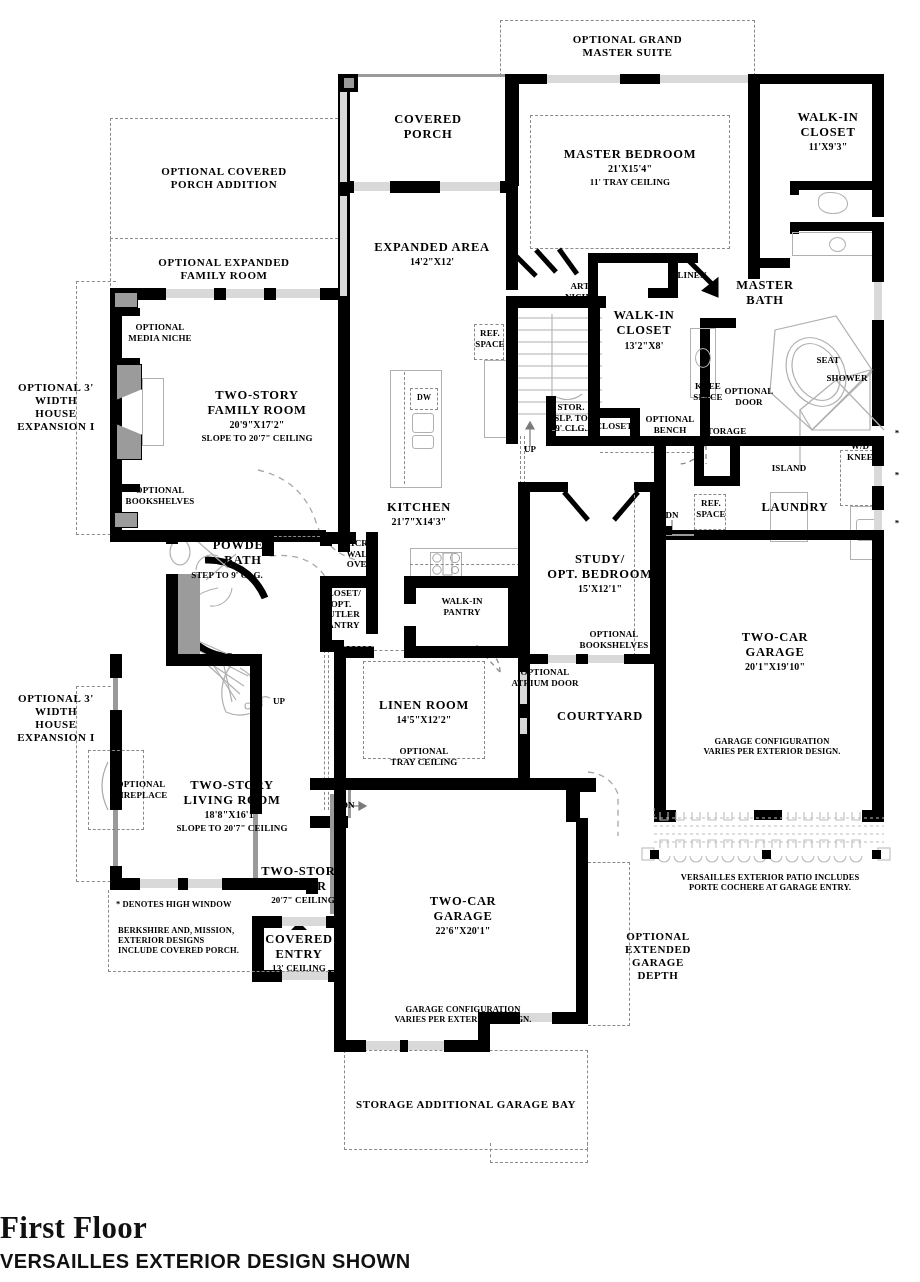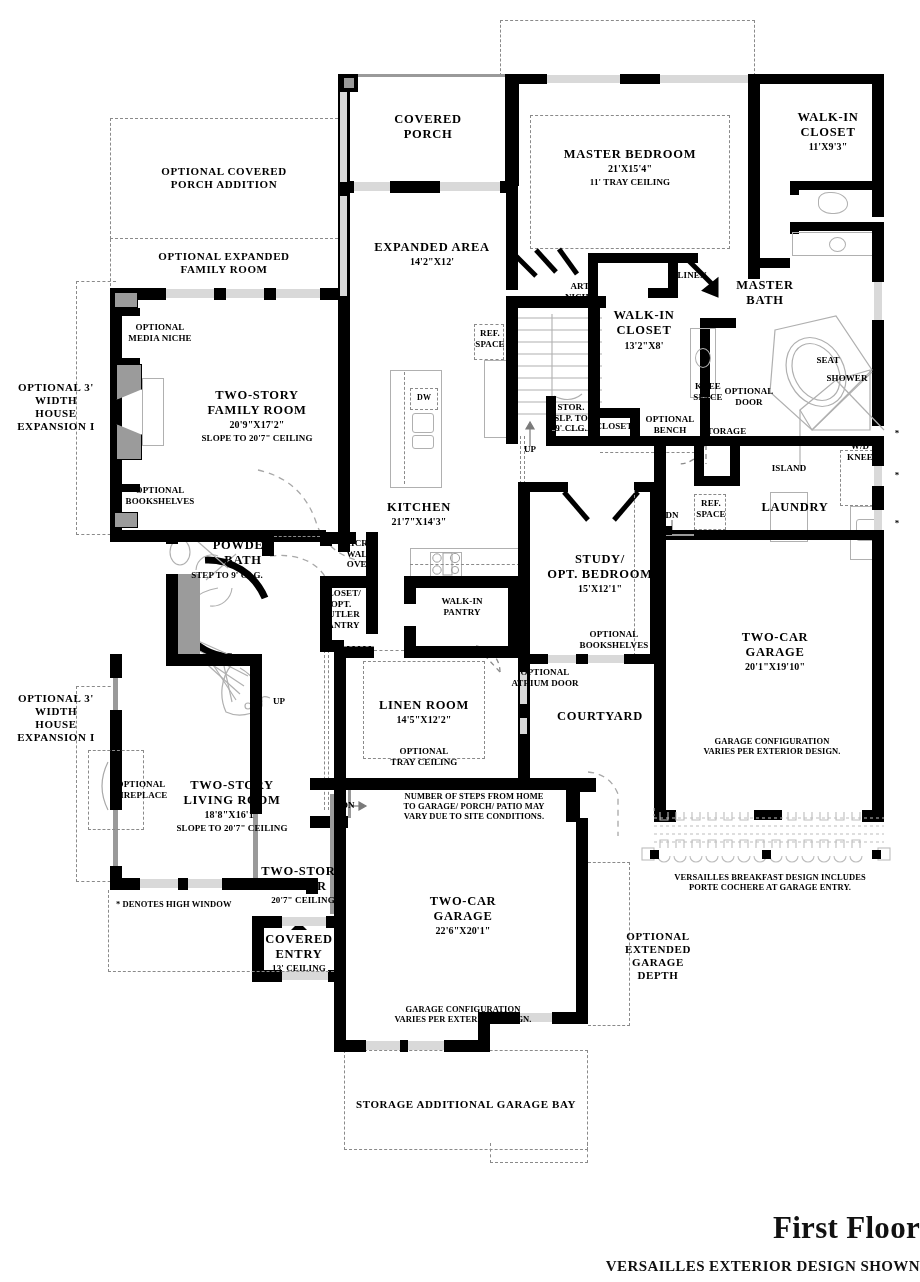--- a/index.html
+++ b/index.html
@@ -32,39 +32,41 @@
        white-space:pre-line;letter-spacing:.2px;}
   .rm    {font-size:12.5px;font-weight:700;letter-spacing:.7px;}
   .dim   {font-size:10px;font-weight:700;letter-spacing:.1px;}
   .sm    {font-size:9px;font-weight:700;letter-spacing:.1px;}
   .xs    {font-size:8px;font-weight:700;letter-spacing:0px;}
   .opt   {font-size:11px;font-weight:700;letter-spacing:.6px;}
   .note  {font-size:8.5px;font-weight:700;letter-spacing:.1px;text-align:left;}
   .noteC {font-size:8.5px;font-weight:700;letter-spacing:.1px;text-align:center;}
 
   
-  .title{position:absolute;width:920px;text-align:right;}
+  .title{position:absolute;width:920px;text-align:left;}
   .title .t1{font-size:31px;font-weight:700;letter-spacing:.3px;font-family:"Liberation Serif",serif;}
-  .title .t2{font-size:15px;font-weight:700;letter-spacing:.4px;margin-top:12px;font-family:Liberation Serif, serif;}
+  .title .t2{font-size:20px;font-weight:700;letter-spacing:.4px;margin-top:4px;font-family:Liberation Sans, sans-serif;}
 
   svg.ov{position:absolute;left:0;top:0;width:920px;height:1282px;pointer-events:none;}
 </style>
 </head>
 <body>
 
 <div id="plan">
 
   <div class="dash" style="left:500px;top:20px;width:255px;height:56px;border-bottom:none;"></div>
+  <div class="lbl opt" style="left:500px;top:33px;width:255px;">OPTIONAL GRAND
+MASTER SUITE</div>
 
   <div class="dash" style="left:110px;top:118px;width:228px;height:121px;border-right:none;"></div>
   <div class="lbl opt" style="left:110px;top:165px;width:228px;">OPTIONAL COVERED
 PORCH ADDITION</div>
 
   <div class="dash" style="left:110px;top:239px;width:228px;height:52px;border-right:none;border-top:none;"></div>
-  <div class="lbl opt" style="left:110px;top:250px;width:228px;">OPTIONAL EXPANDED
+  <div class="lbl opt" style="left:110px;top:256px;width:228px;">OPTIONAL EXPANDED
 FAMILY ROOM</div>
 
   <div class="dash" style="left:76px;top:281px;width:40px;height:254px;border-right:none;"></div>
   <div class="lbl opt" style="left:-4px;top:381px;width:120px;">OPTIONAL 3'
 WIDTH
 HOUSE
 EXPANSION I</div>
 
   <div class="dash" style="left:76px;top:686px;width:40px;height:196px;border-right:none;"></div>
   <div class="lbl opt" style="left:-4px;top:692px;width:120px;">OPTIONAL 3'
@@ -588,27 +590,27 @@
 PANTRY</div>
   <div class="lbl sm" style="left:414px;top:596px;width:96px;">WALK-IN
 PANTRY</div>
   <div class="lbl sm" style="left:570px;top:629px;width:88px;">OPTIONAL
 BOOKSHELVES</div>
   <div class="lbl sm" style="left:500px;top:667px;width:90px;">OPTIONAL
 ATRIUM DOOR</div>
   <div class="lbl sm" style="left:384px;top:746px;width:80px;">OPTIONAL
 TRAY CEILING</div>
 
-  <div class="lbl noteC" style="left:374px;top:791px;width:200px;">NUMBER OF STEPS FROM HOME
-TO GARAGE/ PORCH/ PATIO MAY
-VARY DUE TO SITE CONDITIONS.</div>
   <div class="lbl note" style="left:116px;top:899px;width:200px;">* DENOTES HIGH WINDOW</div>
+  <div class="lbl note" style="left:118px;top:925px;width:210px;">BERKSHIRE AND, MISSION,
+EXTERIOR DESIGNS
+INCLUDE COVERED PORCH.</div>
   <div class="lbl noteC" style="left:678px;top:736px;width:188px;">GARAGE CONFIGURATION
 VARIES PER EXTERIOR DESIGN.</div>
-  <div class="lbl noteC" style="left:650px;top:872px;width:240px;">VERSAILLES BREAKFAST DESIGN INCLUDES
+  <div class="lbl noteC" style="left:650px;top:872px;width:240px;">VERSAILLES EXTERIOR PATIO INCLUDES
 PORTE COCHERE AT GARAGE ENTRY.</div>
   <div class="lbl noteC" style="left:368px;top:1004px;width:190px;">GARAGE CONFIGURATION
 VARIES PER EXTERIOR DESIGN.</div>
 
   <div class="title" style="left:0;top:1210px;">
     <div class="t1">First Floor</div>
     <div class="t2">VERSAILLES EXTERIOR DESIGN SHOWN</div>
   </div>
 
 </div>

